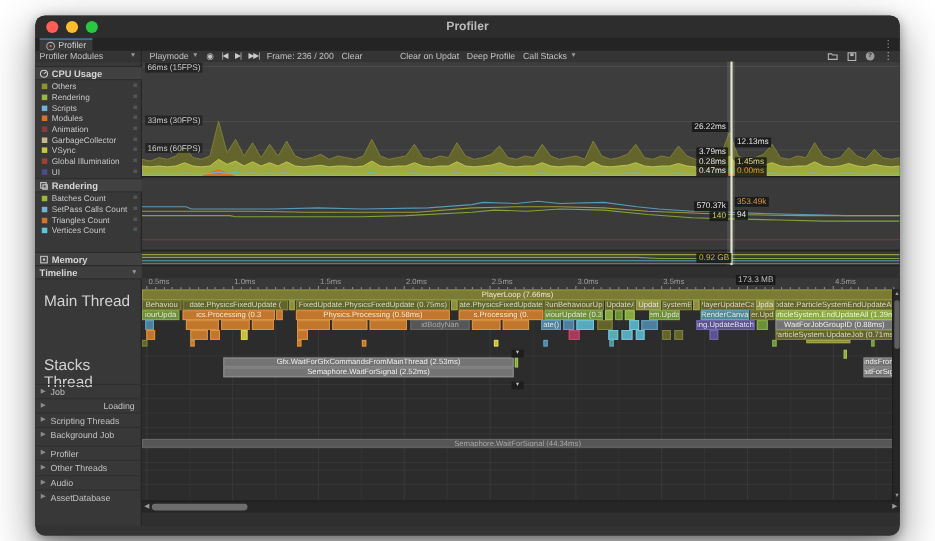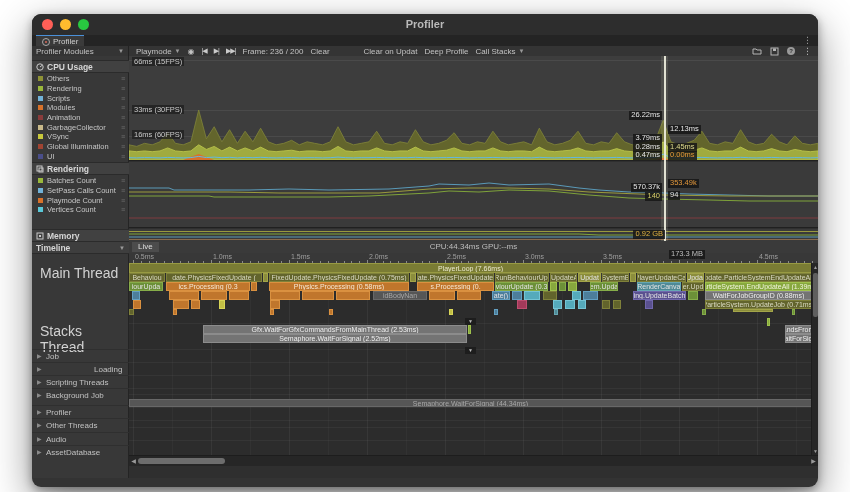--- a/index.html
+++ b/index.html
@@ -263,21 +263,21 @@
             <div>Batches Count</div>
             <div class="leg-grip">≡</div>
           </div>
           <div class="leg-item">
             <div class="leg-sw" style="background: rgb(113, 178, 216);"></div>
             <div>SetPass Calls Count</div>
             <div class="leg-grip">≡</div>
           </div>
           <div class="leg-item">
             <div class="leg-sw" style="background: rgb(216, 114, 42);"></div>
-            <div>Playmode Count</div>
+            <div>Triangles Count</div>
             <div class="leg-grip">≡</div>
           </div>
           <div class="leg-item">
             <div class="leg-sw" style="background: rgb(90, 200, 216);"></div>
             <div>Vertices Count</div>
             <div class="leg-grip">≡</div>
           </div>
         </div>
       <div class="mod-head" style="top:173px">
         <svg class="mini-ico" width="8" height="8" style="position:static">
@@ -297,24 +297,20 @@
           <div class="thr-group" style="top: 306px;"><div class="tri">▶</div><div style="display: inline; margin-left: 48px;">Loading</div></div>
           <div class="thr-group" style="top: 319px;"><div class="tri">▶</div><div style="display: inline;">Scripting Threads</div></div>
           <div class="thr-group" style="top: 332px;"><div class="tri">▶</div><div style="display: inline;">Background Job</div></div>
           <div class="thr-group" style="top: 349px;"><div class="tri">▶</div><div style="display: inline;">Profiler</div></div>
           <div class="thr-group" style="top: 362px;"><div class="tri">▶</div><div style="display: inline; margin-top: 40px;">Other Threads</div></div>
           <div class="thr-group" style="top: 376px;"><div class="tri">▶</div><div style="display: inline;">Audio</div></div>
           <div class="thr-group" style="top: 389px;"><div class="tri">▶</div><div style="display: inline;">AssetDatabase</div></div>
         </div>
     </div>
 
-    <div class="tl-head">
-      <div class="live-btn">Live</div>
-      <div class="tl-stats">CPU:44.34ms  GPU:--ms</div>
-    </div>
     <div class="ruler" id="ruler">
         <div class="tick major" style="left: 4px;"></div>
         <div class="tick-lab" style="left: 6px;">0.5ms</div>
         <div class="tick" style="left: 11.8px;"></div>
         <div class="tick" style="left: 19.6px;"></div>
         <div class="tick" style="left: 27.4px;"></div>
         <div class="tick" style="left: 35.2px;"></div>
         <div class="tick" style="left: 43px;"></div>
         <div class="tick" style="left: 50.8px;"></div>
         <div class="tick" style="left: 58.6px;"></div>

